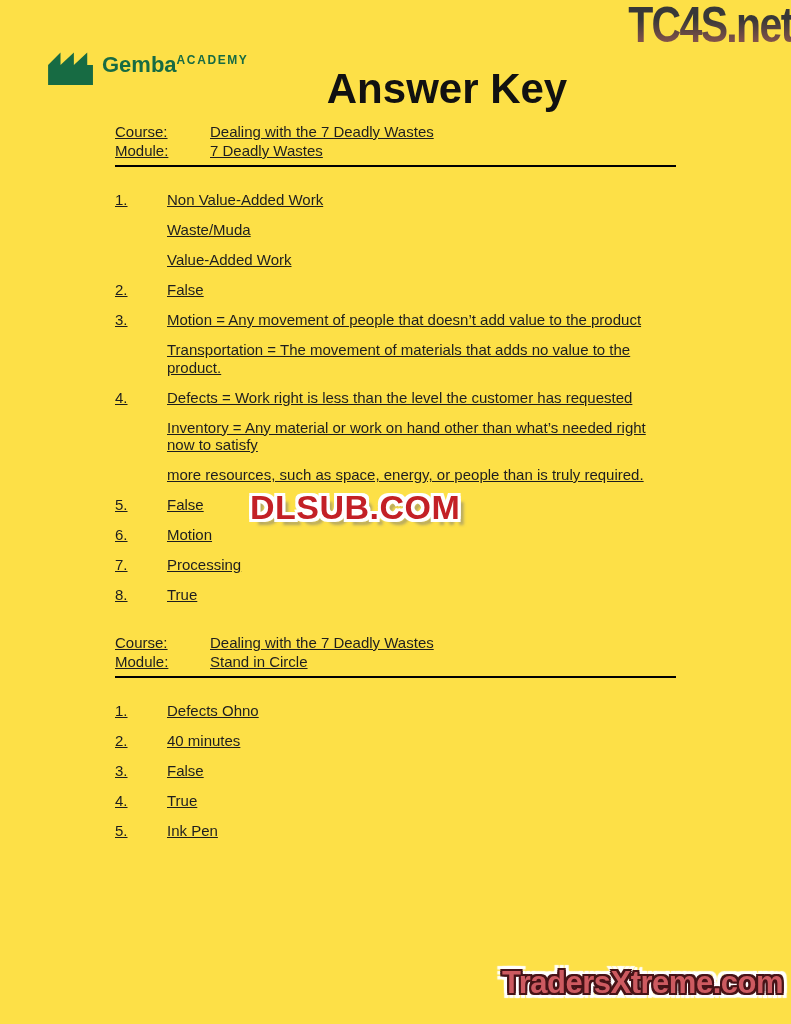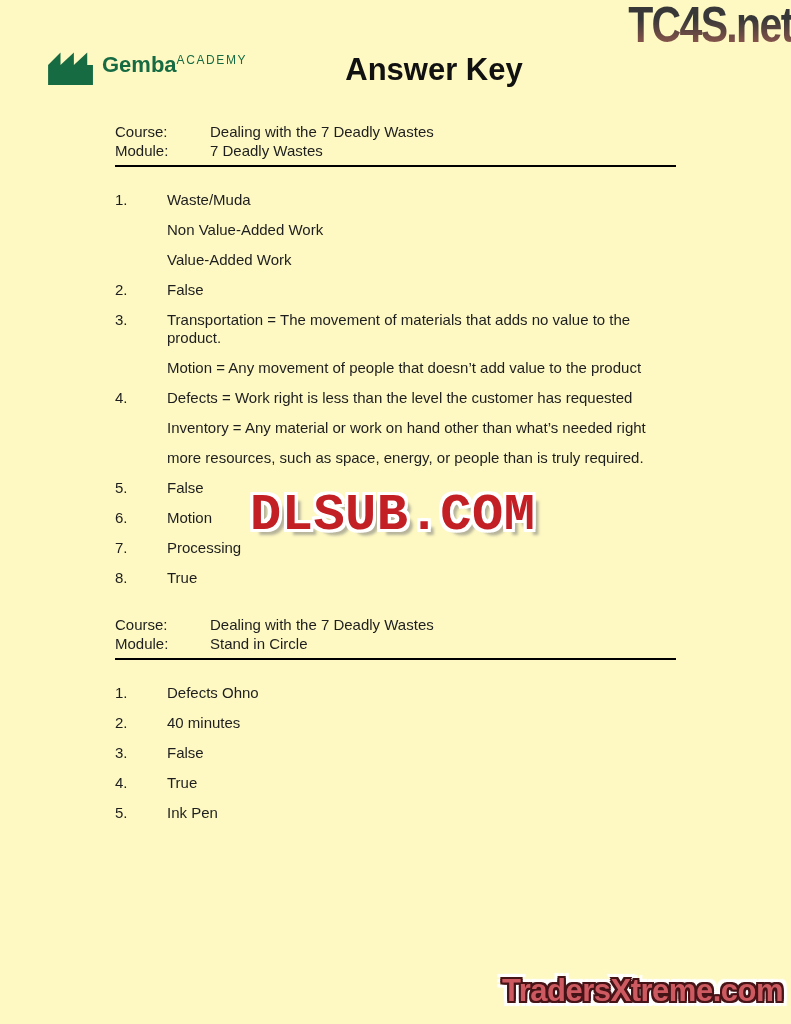--- a/index.html
+++ b/index.html
@@ -1,74 +1,74 @@
 <!DOCTYPE html>
 <html style="--logo-green: #176b43; --dlsub-red: #c32026; --traders-red: #cd5a60; --traders-outline: #461317; --tc4s-top: #383838; --tc4s-bottom: #8a564c;"><head>
 <meta charset="utf-8">
 <style>
   html,body{margin:0;padding:0;background:#ffffff;}
   .page{
     position:relative;
     width:791px;height:1024px;
-    background:#fef9c3;
+    background:#fde047;
     overflow:hidden;
     font-family:"Liberation Sans",sans-serif;
     color:#1e1e1e;
     font-size:15px;
   }
 
   
   .logo{position:absolute;left:47px;top:44px;display:flex;align-items:center;gap:7px;}
   .logo svg{display:block;}
   .logo-text{display:flex;line-height:1;}
   .logo-name{font-size:22px;font-weight:bold;color:var(--logo-green,#176b43);letter-spacing:0;}
-  .logo-sub{font-size:12px;font-weight:normal;color:var(--logo-green,#176b43);letter-spacing:1.6px;margin-top:0;}
+  .logo-sub{font-size:12px;font-weight:bold;color:var(--logo-green,#176b43);letter-spacing:1.6px;margin-top:0;}
   .title{
     position:absolute;left:430px;top:48px;transform:translateX(-50%);
-    margin:4px;font-size:31px;font-weight:bold;color:#111;white-space:nowrap;
+    margin:17px;font-size:42px;font-weight:bold;color:#111;white-space:nowrap;
   }
 
   
   .wm-top{
     position:absolute;top:0;right:-2px;
     font-weight:bold;font-size:50px;letter-spacing:-2px;line-height:1;
     transform:scaleX(0.82);transform-origin:right top;
     color:#4a3a36;
     white-space:nowrap;
   }
   @supports ((-webkit-background-clip:text) or (background-clip:text)){
     .wm-top{
       background:linear-gradient(to bottom,var(--tc4s-top,#383838) 38%,var(--tc4s-bottom,#8a564c) 88%);
       -webkit-background-clip:text;background-clip:text;color:transparent;
     }
   }
   .wm-mid{
     position:absolute;left:250px;top:490px;
-    font-family:Liberation Mono, monospace;font-weight:bold;font-size:52px;line-height:1;
+    font-family:Liberation Sans, sans-serif;font-weight:bold;font-size:34px;line-height:1;
     color:var(--dlsub-red,#c32026);white-space:nowrap;letter-spacing:0.5px;
     text-shadow:
       -3px -3px 0 #fff, 3px -3px 0 #fff, -3px 3px 0 #fff, 3px 3px 0 #fff,
       -3px 0 0 #fff, 3px 0 0 #fff, 0 -3px 0 #fff, 0 3px 0 #fff,
       6px 6px 3px rgba(120,120,120,0.55);
   }
   .wm-bottom{
-    position:absolute;right:8px;bottom:18px;
+    position:absolute;right:8px;bottom:26px;
     font-weight:bold;font-size:31px;line-height:1;letter-spacing:-0.5px;
     color:var(--traders-red,#cd5a60);white-space:nowrap;
     text-shadow:
       -2px -2px 0 var(--traders-outline,#461317), 2px -2px 0 var(--traders-outline,#461317),
       -2px 2px 0 var(--traders-outline,#461317), 2px 2px 0 var(--traders-outline,#461317),
       -2px 0 0 var(--traders-outline,#461317), 2px 0 0 var(--traders-outline,#461317),
       0 -2px 0 var(--traders-outline,#461317), 0 2px 0 var(--traders-outline,#461317),
       -5px -5px 1px #fff, 5px -5px 1px #fff, -5px 5px 1px #fff, 5px 5px 1px #fff,
       -5px 0 1px #fff, 5px 0 1px #fff, 0 -5px 1px #fff, 0 5px 1px #fff;
   }
 
   
-  .content{position:absolute;left:115px;top:122px;width:561px;}
+  .content{position:absolute;left:115px;top:122px;width:561px;text-decoration:underline;}
   .cm-row{display:flex;line-height:19px;}
   .cm-label{width:95px;flex:none;}
   .rule{height:0;border-bottom:2px solid #000;margin-top:5px;}
   .items{list-style:none;margin:24px 0 0 0;padding:0;}
   .item{display:flex;margin-bottom:12.5px;}
   .item-num{width:52px;flex:none;}
   .item-body{flex:1;min-width:0;}
   .para{margin-bottom:12.5px;}
   .para:last-child{margin-bottom:0;}
   .line{line-height:17.5px;white-space:nowrap;}
@@ -104,58 +104,59 @@
             <span class="cm-label">Module:</span>
             <span class="cm-value">7 Deadly Wastes</span>
           </div>
         </div>
         <div class="rule"></div>
         <ol class="items">
           <li class="item">
             <span class="item-num">1.</span>
             <div class="item-body">
               <div class="para">
+                <div class="line">Non Value-Added Work</div>
+              </div>
+              <div class="para">
                 <div class="line">Waste/Muda</div>
               </div>
               <div class="para">
-                <div class="line">Non Value-Added Work</div>
-              </div>
-              <div class="para">
                 <div class="line">Value-Added Work</div>
               </div>
             </div>
           </li>
           <li class="item">
             <span class="item-num">2.</span>
             <div class="item-body">
               <div class="para">
                 <div class="line">False</div>
               </div>
             </div>
           </li>
           <li class="item">
             <span class="item-num">3.</span>
             <div class="item-body">
+              <div class="para">
+                <div class="line">Motion = Any movement of people that doesn’t add value to the product</div>
+              </div>
               <div class="para">
                 <div class="line">Transportation = The movement of materials that adds no value to the</div>
                 <div class="line">product.</div>
               </div>
-              <div class="para">
-                <div class="line">Motion = Any movement of people that doesn’t add value to the product</div>
-              </div>
             </div>
           </li>
           <li class="item">
             <span class="item-num">4.</span>
             <div class="item-body">
               <div class="para">
                 <div class="line">Defects = Work right is less than the level the customer has requested</div>
               </div>
               <div class="para">
                 <div class="line">Inventory = Any material or work on hand other than what’s needed right</div>
+                <div class="line">now to satisfy</div>
               </div>
               <div class="para">
                 <div class="line">more resources, such as space, energy, or people than is truly required.</div>
               </div>
             </div>
           </li>
           <li class="item">
             <span class="item-num">5.</span>
             <div class="item-body">
               <div class="para">

